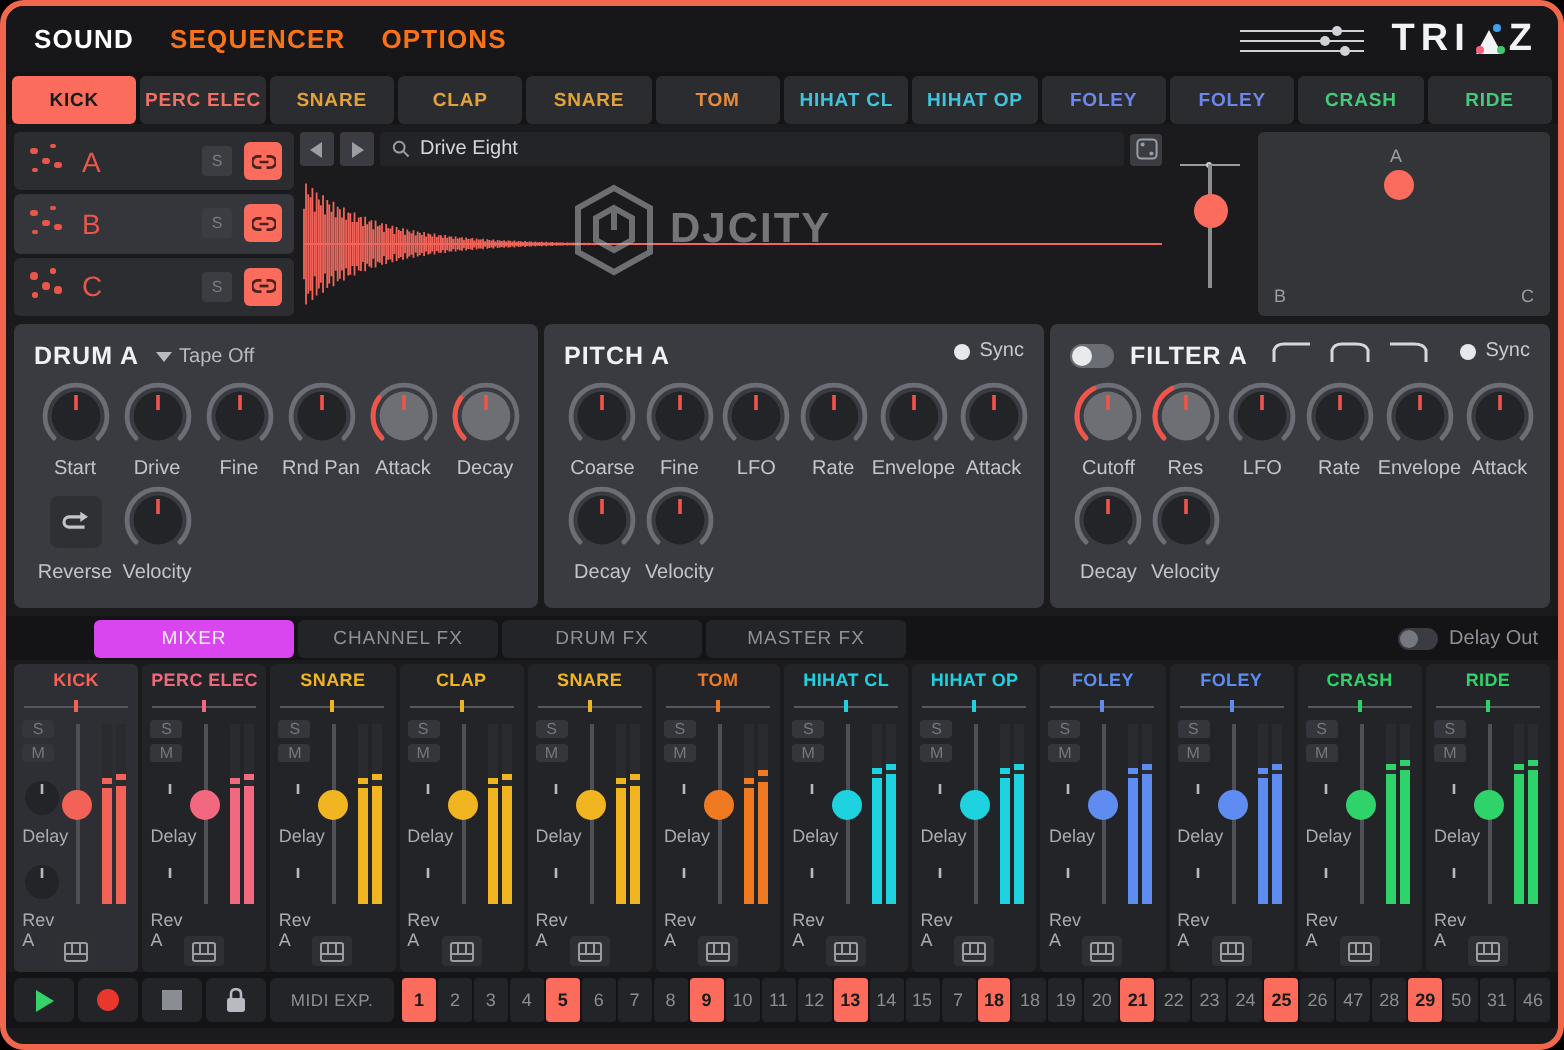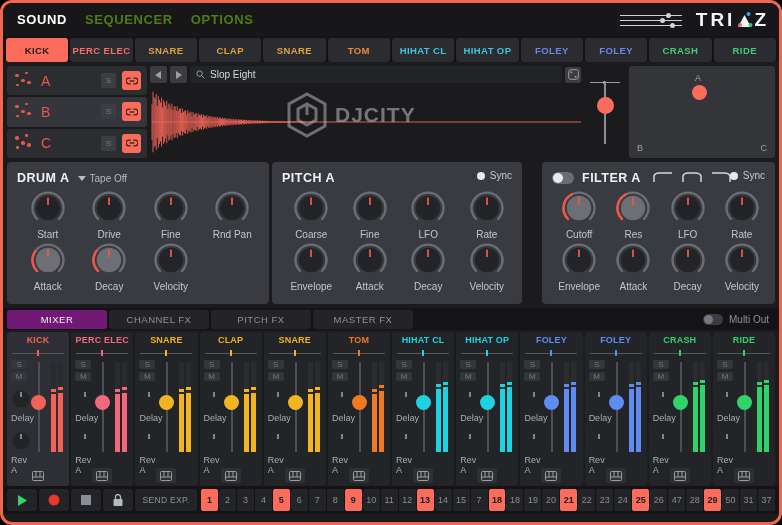--- a/index.html
+++ b/index.html
@@ -19,21 +19,21 @@
   }
 
   
   .header {
     height: 33px;
     background: #17171a;
     display: flex; align-items: center;
     position: relative;
   }
   .menu { display: flex; align-items: center; gap: 18px; padding-left: 14px; }
-  .menu-item { font-size: 13px; font-weight: bold; letter-spacing: .6px; color: #4d7c0f; }
+  .menu-item { font-size: 13px; font-weight: bold; letter-spacing: .6px; color: #f97316; }
   .menu-item.active { color: #ffffff; }
   .hdr-right { position: absolute; right: 10px; top: 0; height: 33px; display: flex; align-items: center; gap: 14px; }
   .fader-icon { width: 62px; height: 20px; position: relative; }
   .fader-icon .ln { position: absolute; left: 0; width: 62px; height: 1px; background: #cfd2d6; }
   .fader-icon .ln:nth-child(1){ top: 5px; }
   .fader-icon .ln:nth-child(2){ top: 10px; }
   .fader-icon .ln:nth-child(3){ top: 15px; }
   .fader-icon .dot { position: absolute; width: 5px; height: 5px; border-radius: 50%; background:#cfd2d6; }
   .fader-icon .d1 { top: 3px; left: 46px; }
   .fader-icon .d2 { top: 8px; left: 40px; }
@@ -88,42 +88,42 @@
     width: 146px; background: #343539; border-radius: 3px; position: relative;
   }
   .xylabel { position: absolute; font-size: 9px; color: #9a9da2; }
   .xydot { position:absolute; width:15px;height:15px;border-radius:50%;background:#fb6c5c; }
 
   
   .modules { display: flex; gap: 3px; padding: 4px; height: 150px; }
   .module { background: #3a3b40; border-radius: 4px; position: relative; padding: 8px 6px 20px 10px; }
   .m-drum { width: 262px; }
   .m-pitch { width: 250px; }
-  .m-filter { flex: 1; margin-left: 17px; }
+  .m-filter { flex: 1; }
   .mtitle { font-size: 12.5px; font-weight: bold; color: #f0f1f3; letter-spacing: .5px; }
   .mhead { display: flex; align-items: center; gap: 8px; height: 16px; }
   .choke { font-size: 10px; color: #b7bac0; }
   .syncgrp { position:absolute; right: 10px; top: 8px; display:flex; align-items:center; gap:5px; font-size:10px; color:#c6c9ce; }
   .syncled { width: 8px; height: 8px; border-radius:50%; background:#e6e8eb; }
   .toggle { width: 22px; height: 12px; border-radius: 6px; background:#6a6d73; position:relative; }
   .toggle i { position:absolute; width:10px;height:10px;border-radius:50%;background:#e9eaec; top:1px; left:1px;}
   .fshapes { display:flex; gap: 9px; align-items:center; margin-left: 4px; }
-  .knobgrid { display: grid; grid-template-columns: repeat(4,1fr); row-gap: 2px; margin-top: 4px; }
+  .knobgrid { display: grid; grid-template-columns: repeat(6,1fr); row-gap: 2px; margin-top: 4px; }
   .kcell { display:flex; flex-direction:column; align-items:center; }
   .klabel { font-size: 10px; color: #c2c5ca; margin-top: 1px; }
   .knob { width: 38px; height: 38px; position: relative; }
   .revbtn { width: 26px; height: 26px; border-radius:4px; background:#2f3034; display:flex;align-items:center;justify-content:center; margin: 6px 0 6px 0;}
 
   
   .mixtabs { display: flex; gap: 2px; padding: 0 4px; height: 22px; align-items: center; position: relative; background:#141416;}
   .mixtab {
     width: 100px; height: 19px; display:flex; align-items:center; justify-content:center;
     background:#232428; border-radius:3px; font-size:9.5px; color:#8e9197; letter-spacing:.5px;
   }
-  .mixtab.sel { background:#701a75; color:#f0f1f3; }
+  .mixtab.sel { background:#d946ef; color:#f0f1f3;margin-left:40px; }
   .multiout { position:absolute; right:10px; display:flex; align-items:center; gap:6px; font-size:10px; color:#8e9197;}
   .mo-tog { width:20px;height:11px;border-radius:6px;background:#3b3c41;position:relative;}
   .mo-tog i{position:absolute;width:9px;height:9px;border-radius:50%;background:#75787e;top:1px;left:1px;}
 
   .strips { display: flex; gap: 2px; padding: 2px 4px 0 4px; height: 156px; }
   .strip { flex: 1; background: #232428; border-radius: 3px; display:flex; flex-direction:column; align-items:center; padding-top: 3px; position: relative;}
   .strip.sel { background: #2e2f34; }
   .stname { font-size: 9px; font-weight: bold; letter-spacing:.2px; }
   .pantrk { width: 52px; height: 9px; position: relative; margin-top: 4px; }
   .pantrk .pl { position:absolute; top:4px; left:0; width:52px;height:1px;background:#55575c;}
@@ -267,21 +267,21 @@
         <div class="navbtn">
           <svg width="7" height="8" viewBox="0 0 7 8">
               <polygon points="1,0 1,8 7,4" fill="#9a9da2"></polygon>
             </svg>
         </div>
         <div class="searchfield">
           <svg width="9" height="9" viewBox="0 0 10 10">
               <circle cx="4" cy="4" r="3" stroke="#9a9da2" stroke-width="1.1" fill="none"></circle>
               <line x1="6.2" y1="6.2" x2="9.2" y2="9.2" stroke="#9a9da2" stroke-width="1.1"></line>
             </svg>
-          <span>Slop Eight</span>
+          <span>Drive Eight</span>
         </div>
         <div class="dicebtn">
           <svg width="11" height="11" viewBox="0 0 11 11">
               <rect x="0.7" y="0.7" width="9.6" height="9.6" rx="2" stroke="#9a9da2" stroke-width="1" fill="none"></rect>
               <circle cx="3.3" cy="3.3" r="1" fill="#9a9da2"></circle>
               <circle cx="7.7" cy="7.7" r="1" fill="#9a9da2"></circle>
             </svg>
         </div>
       </div>
       <div class="wavebox">
@@ -373,20 +373,29 @@
             <div class="klabel">Attack</div>
           </div>
           <div class="kcell">
             <div class="knob"><svg width="38" height="38" viewBox="0 0 38 38">
         <path d="M8.0 29.0 A15.5 15.5 0 1 1 30.0 29.0" stroke="#6b6e74" stroke-width="2.4" fill="none" stroke-linecap="round"></path>
         <path d="M8.0 29.0 A15.5 15.5 0 0 1 6.5 8.9" stroke="#f2544a" stroke-width="2.4" fill="none" stroke-linecap="round"></path>
         <circle cx="19" cy="18" r="12.2" fill="#6d6f74"></circle>
         <line x1="19" y1="7.5" x2="19" y2="15" stroke="#f2544a" stroke-width="1.8"></line>
       </svg></div>
             <div class="klabel">Decay</div>
+          </div>
+          <div class="kcell">
+            <div class="revbtn">
+              <svg width="14" height="12" viewBox="0 0 16 14">
+                <path d="M13 4 H4 a3 3 0 0 0 0 6 H13" stroke="#c2c5ca" stroke-width="1.8" fill="none"></path>
+                <polygon points="10.5,1 15,4 10.5,7" fill="#c2c5ca"></polygon>
+              </svg>
+            </div>
+            <div class="klabel">Reverse</div>
           </div>
           <div class="kcell">
             <div class="knob"><svg width="38" height="38" viewBox="0 0 38 38">
         <path d="M8.0 29.0 A15.5 15.5 0 1 1 30.0 29.0" stroke="#6b6e74" stroke-width="2.4" fill="none" stroke-linecap="round"></path>
 
         <circle cx="19" cy="18" r="12.2" fill="#232428"></circle>
         <line x1="19" y1="7.5" x2="19" y2="15" stroke="#f2544a" stroke-width="1.8"></line>
       </svg></div>
             <div class="klabel">Velocity</div>
           </div>
@@ -578,27 +587,27 @@
       </svg></div>
             <div class="klabel">Velocity</div>
           </div>
         </div>
     </div>
   </div>
 
   <div class="mixtabs">
     <div class="mixtab sel">MIXER</div>
       <div class="mixtab">CHANNEL FX</div>
-      <div class="mixtab">PITCH FX</div>
+      <div class="mixtab">DRUM FX</div>
       <div class="mixtab">MASTER FX</div>
       <div class="multiout">
       <span class="mo-tog">
           <i></i>
         </span>
-      <span>Multi Out</span>
+      <span>Delay Out</span>
     </div>
   </div>
 
   <div class="strips">
       <div class="strip sel">
         <div class="stname" style="color: rgb(242, 98, 87);">KICK</div>
         <div class="pantrk">
           <div class="pl"></div>
           <div class="ph" style="left:25px;background:#f26257"></div>
         </div>
@@ -1202,21 +1211,21 @@
           <rect width="10" height="10" fill="#8a8d93"></rect>
         </svg>
     </div>
     <div class="tbtn">
       <svg width="10" height="12" viewBox="0 0 10 12">
           <rect x="0.5" y="5" width="9" height="7" rx="1.2" fill="#b7bac0"></rect>
           <path d="M2.5 5 L2.5 3 Q2.5 0.6 5 0.6 Q7.5 0.6 7.5 3 L7.5 5" stroke="#b7bac0" stroke-width="1.3" fill="none"></path>
         </svg>
     </div>
     <div class="midibtn">
-      <span>SEND EXP.</span>
+      <span>MIDI EXP.</span>
     </div>
     <div class="steps">
         <div class="step accent">1</div>
         <div class="step">2</div>
         <div class="step">3</div>
         <div class="step">4</div>
         <div class="step accent">5</div>
         <div class="step">6</div>
         <div class="step">7</div>
         <div class="step">8</div>
@@ -1236,17 +1245,17 @@
         <div class="step">22</div>
         <div class="step">23</div>
         <div class="step">24</div>
         <div class="step accent">25</div>
         <div class="step">26</div>
         <div class="step">47</div>
         <div class="step">28</div>
         <div class="step accent">29</div>
         <div class="step">50</div>
         <div class="step">31</div>
-        <div class="step">37</div>
+        <div class="step">46</div>
       </div>
   </div>
 
 </div>
 
 </body></html>

